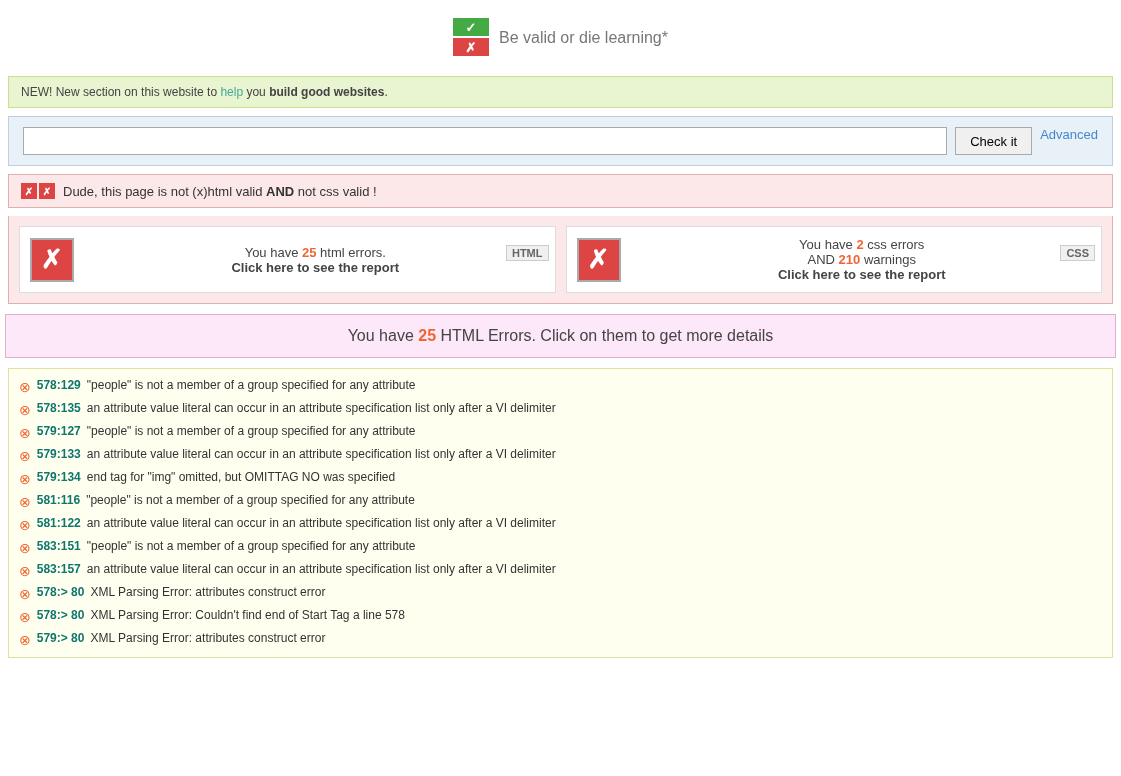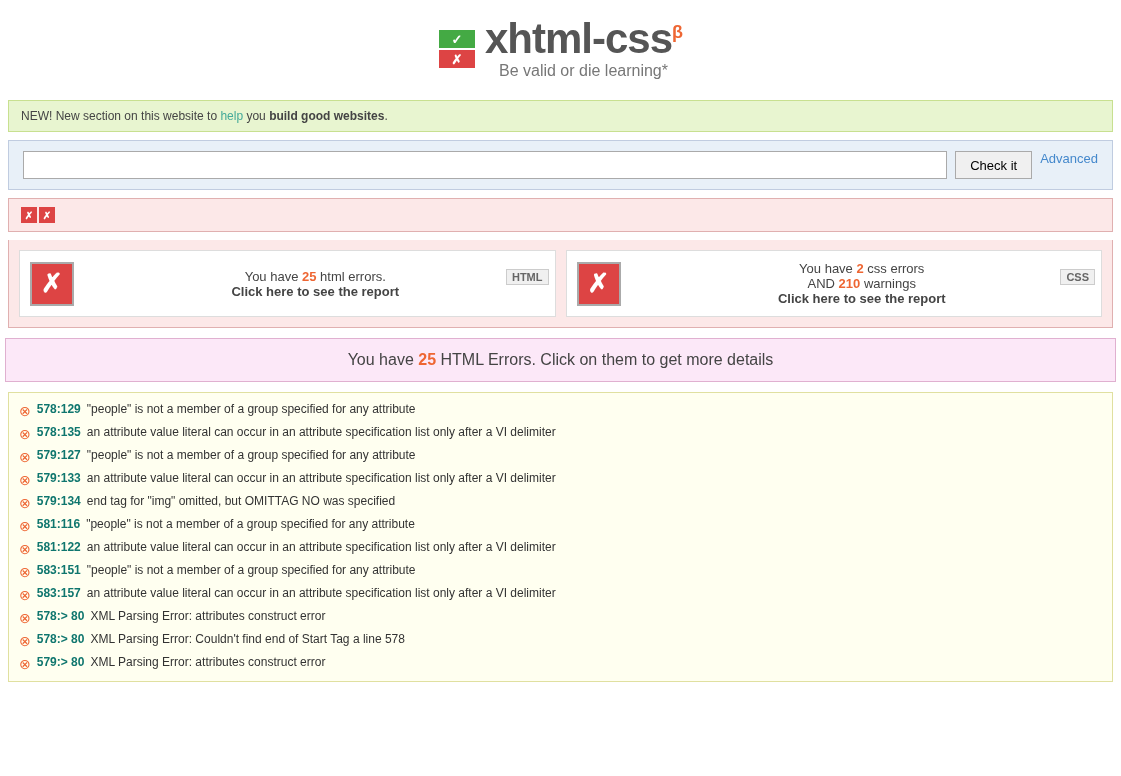--- a/index.html
+++ b/index.html
@@ -256,45 +256,43 @@
 </head>
 <body>
 
 <div class="header">
   <div class="header-inner">
     <div class="logo-icon">
       <div class="logo-check">✓</div>
       <div class="logo-x">✗</div>
     </div>
     <div class="logo-right">
-      <div style="display:flex;align-items:flex-start;">
-        <span class="logo-text">
-          <span style="color:#555;">xhtml-css</span><span class="logo-beta">β</span>
-        </span>
-      </div>
       <div class="logo-tagline">Be valid or die learning*</div>
     </div>
   </div>
 </div>
 
 <div class="green-banner">
   <span>NEW! New section on this website to </span><a href="#">help</a><span> you </span><strong>build good websites</strong><span>.</span>
 </div>
 
 <div class="search-bar">
   <input class="search-input" type="text" placeholder="" style="">
   <button class="check-button">Check it</button>
   <a href="#" class="advanced-link">Advanced</a>
 </div>
 
 <div class="status-bar">
   <div class="status-icons">
     <span class="x-icon-small">✗</span>
     <span class="x-icon-small">✗</span>
   </div>
+  <span class="status-text">
+    <span>Dude, this page is not (x)html valid </span><strong>AND</strong><span> not css valid !</span>
+  </span>
 </div>
 
 <div class="cards-row">
 
   <div class="card">
     <div class="card-x-icon">✗</div>
     <div class="card-text">
       <div>
         <span>You have </span><span class="count">25</span><span> html errors.</span>
       </div>

